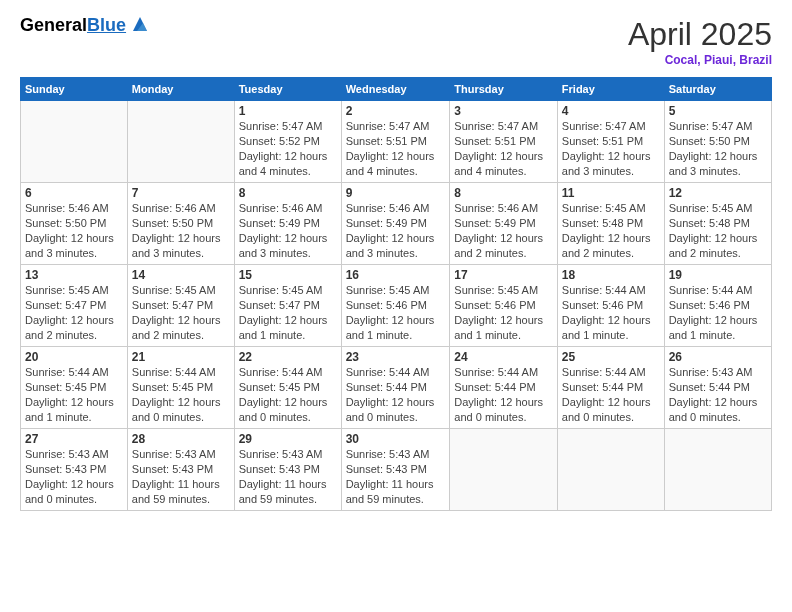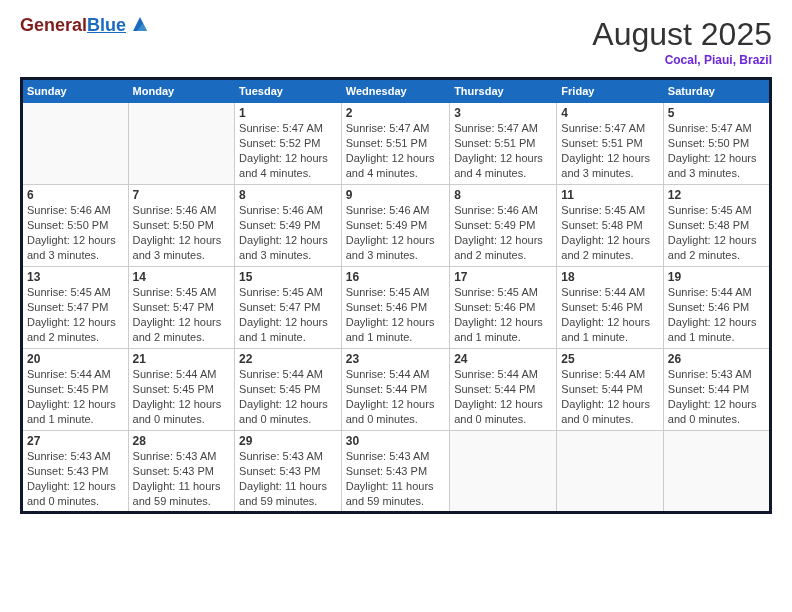--- a/index.html
+++ b/index.html
@@ -25,21 +25,21 @@
     .logo {
       display: flex;
       align-items: center;
     }
     .logo-text {
       font-size: 18px;
       font-weight: bold;
       line-height: 1.1;
     }
     .logo-general {
-      color: #7f1d1d;
+      color: #000000;
     }
     .logo-blue {
       color: #1a6bbf;
       text-decoration: underline;
     }
     .title-block {
       text-align: right;
     }
     .month-title {
       font-size: 32px;
@@ -47,21 +47,21 @@
       font-weight: normal;
     }
     .location {
       font-size: 12px;
       color: #6d28d9;
       font-weight: bold;
     }
     .calendar {
       width: 100%;
       border-collapse: collapse;
-      border: 3px solid #0f172a;
+      border: 1px solid #0f172a;
     }
     .calendar th {
       background: #1a6bbf;
       color: #fff;
       font-size: 11px;
       font-weight: bold;
       padding: 5px 4px;
       text-align: left;
       border: 1px solid #1a6bbf;
     }
@@ -102,21 +102,21 @@
             <span class="logo-general">General</span><span class="logo-blue">Blue</span>
           </span>
           <svg width="22" height="22" viewBox="0 0 22 22" style="margin-left:3px;margin-top:-4px;">
             <polygon points="4,18 11,4 18,18" fill="#1a6bbf"></polygon>
             <polygon points="8,18 14,10 18,18" fill="#4a9ad4" opacity="0.7"></polygon>
           </svg>
         </div>
       </div>
     </div>
     <div class="title-block">
-      <div class="month-title">August 2025</div>
+      <div class="month-title">April 2025</div>
       <div class="location">Cocal, Piaui, Brazil</div>
     </div>
   </div>
 
   <table class="calendar">
     <thead>
       <tr>
         <th>Sunday</th>
         <th>Monday</th>
         <th>Tuesday</th>

